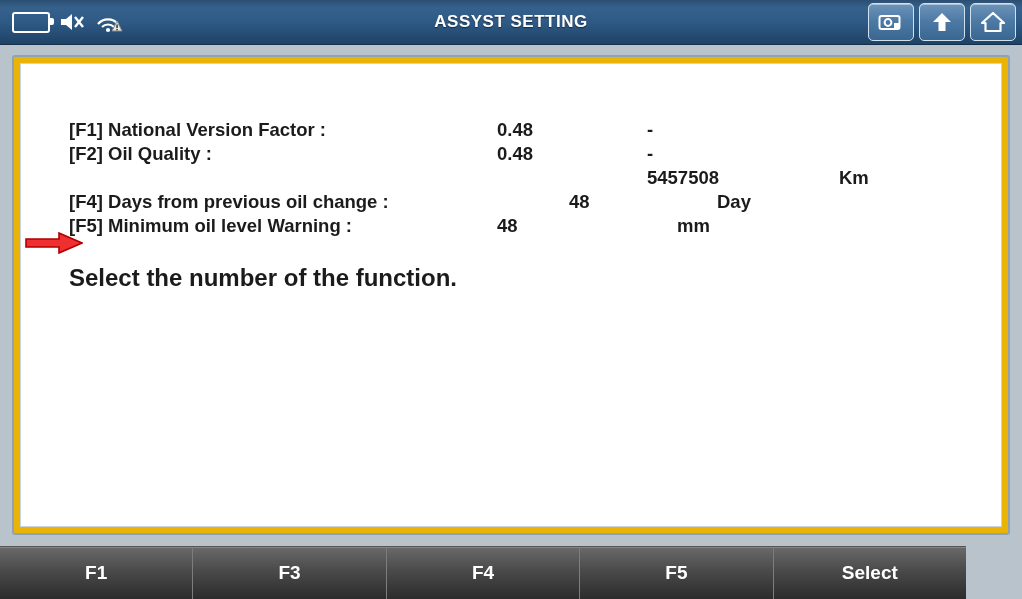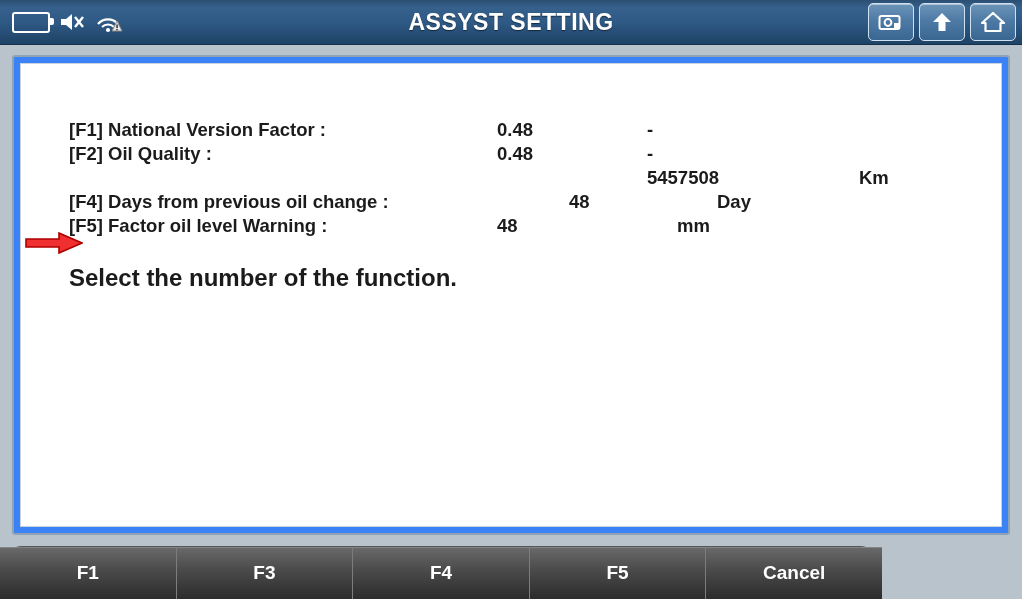--- a/index.html
+++ b/index.html
@@ -30,21 +30,21 @@
     box-sizing: border-box;
   }
   .title-text {
     position: absolute;
     left: 0; top: 0;
     width: 1022px;
     height: 45px;
     line-height: 44px;
     text-align: center;
     color: #ffffff;
-    font-size: 23px;
+    font-size: 17px;
     font-weight: bold;
     letter-spacing: 0.5px;
     text-shadow: 0 1px 1px rgba(0,0,0,.5);
   }
   .status-icons {
     position: absolute;
     left: 12px; top: 6px;
     height: 32px;
     display: flex;
     align-items: center;
@@ -84,21 +84,21 @@
     align-items: center;
     justify-content: center;
     box-sizing: border-box;
   }
 
   
   .panel {
     position: absolute;
     left: 12px; top: 55px;
     width: 998px; height: 480px;
-    background: #3b82f6;
+    background: #eab308;
     border: 2px solid #8fa3b5;
     border-radius: 3px;
     box-sizing: border-box;
     padding-left: 43px;
   }
   .panel-inner {
     position: absolute;
     left: 6px; top: 6px;
     right: 6px; bottom: 6px;
     border: 1px solid #c8d3dd;
@@ -134,21 +134,21 @@
     position: absolute;
     top: 0;
   }
 
   
   .r0 .value { left: 428px; }
   .r0 .unit  { left: 578px; }
   .r1 .value { left: 428px; }
   .r1 .unit  { left: 578px; }
   .r2 .value { left: 578px; }
-  .r2 .unit  { left: 790px; }
+  .r2 .unit  { left: 770px; }
   .r3 .value { left: 500px; }
   .r3 .unit  { left: 648px; }
   .r4 .value { left: 428px; }
   .r4 .unit  { left: 608px; }
 
   .hint {
     position: absolute;
     left: 48px;
     top: 200px;
     font-size: 24px;
@@ -162,26 +162,25 @@
     left: 4px;
     top: 168px;
     width: 58px;
     height: 22px;
   }
 
   
   .fnbar {
     position: absolute;
     left: 0; bottom: 0;
-    width: 882px;
+    width: 966px;
     height: 52px;
     display: flex;
     background: #2b2b2b;
     border-top: 1px solid #555;
-    border-radius: 22px;
   }
   .fnbtn {
     flex: 1 1 0;
     position: relative;
     background: linear-gradient(to bottom, #6a6a6a 0%, #4a4a4a 45%, #2c2c2c 100%);
     color: #ffffff;
     font-size: 19px;
     font-weight: bold;
     display: flex;
     align-items: center;
@@ -269,31 +268,31 @@
           <span class="unit">Km</span>
         </div>
 
         <div class="row r3">
           <span class="label">[F4] Days from previous oil change :</span>
           <span class="value">48</span>
           <span class="unit">Day</span>
         </div>
 
         <div class="row r4">
-          <span class="label">[F5] Factor oil level Warning :</span>
+          <span class="label">[F5] Minimum oil level Warning :</span>
           <span class="value">48</span>
           <span class="unit">mm</span>
         </div>
       </div>
 
       <div class="hint">Select the number of the function.</div>
     </div>
   </div>
 
   <div class="fnbar">
     <div class="fnbtn">F1</div>
     <div class="fnbtn">F3</div>
     <div class="fnbtn">F4</div>
     <div class="fnbtn">F5</div>
-    <div class="fnbtn">Cancel</div>
+    <div class="fnbtn">Select</div>
   </div>
 
 </div>
 
 </body></html>

